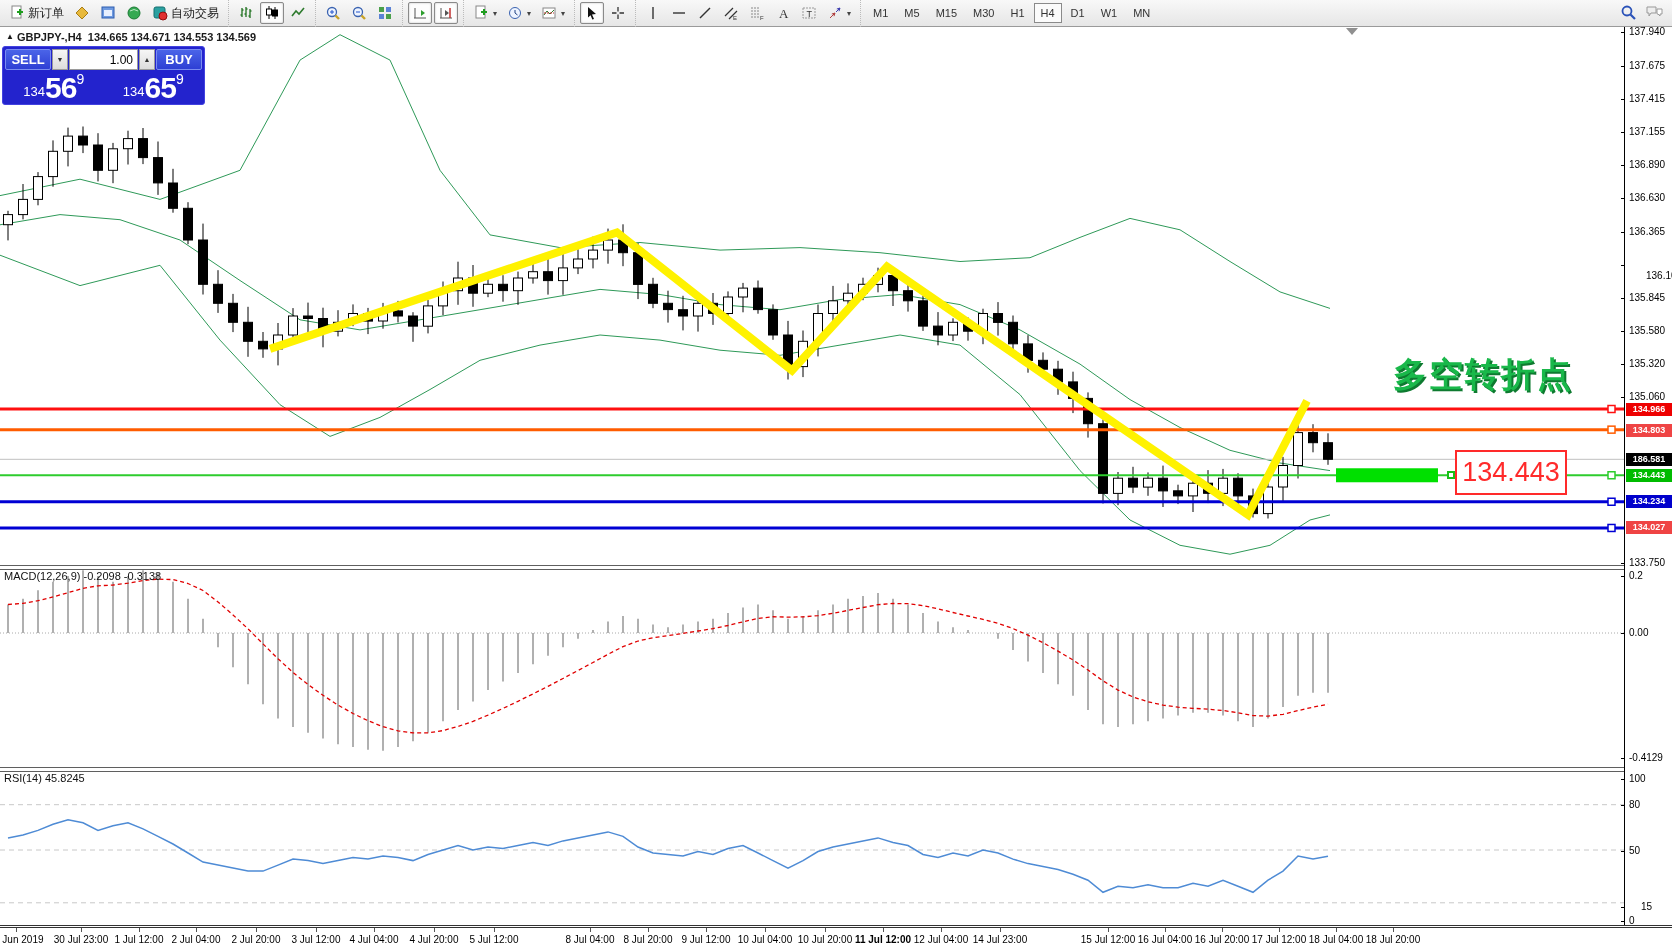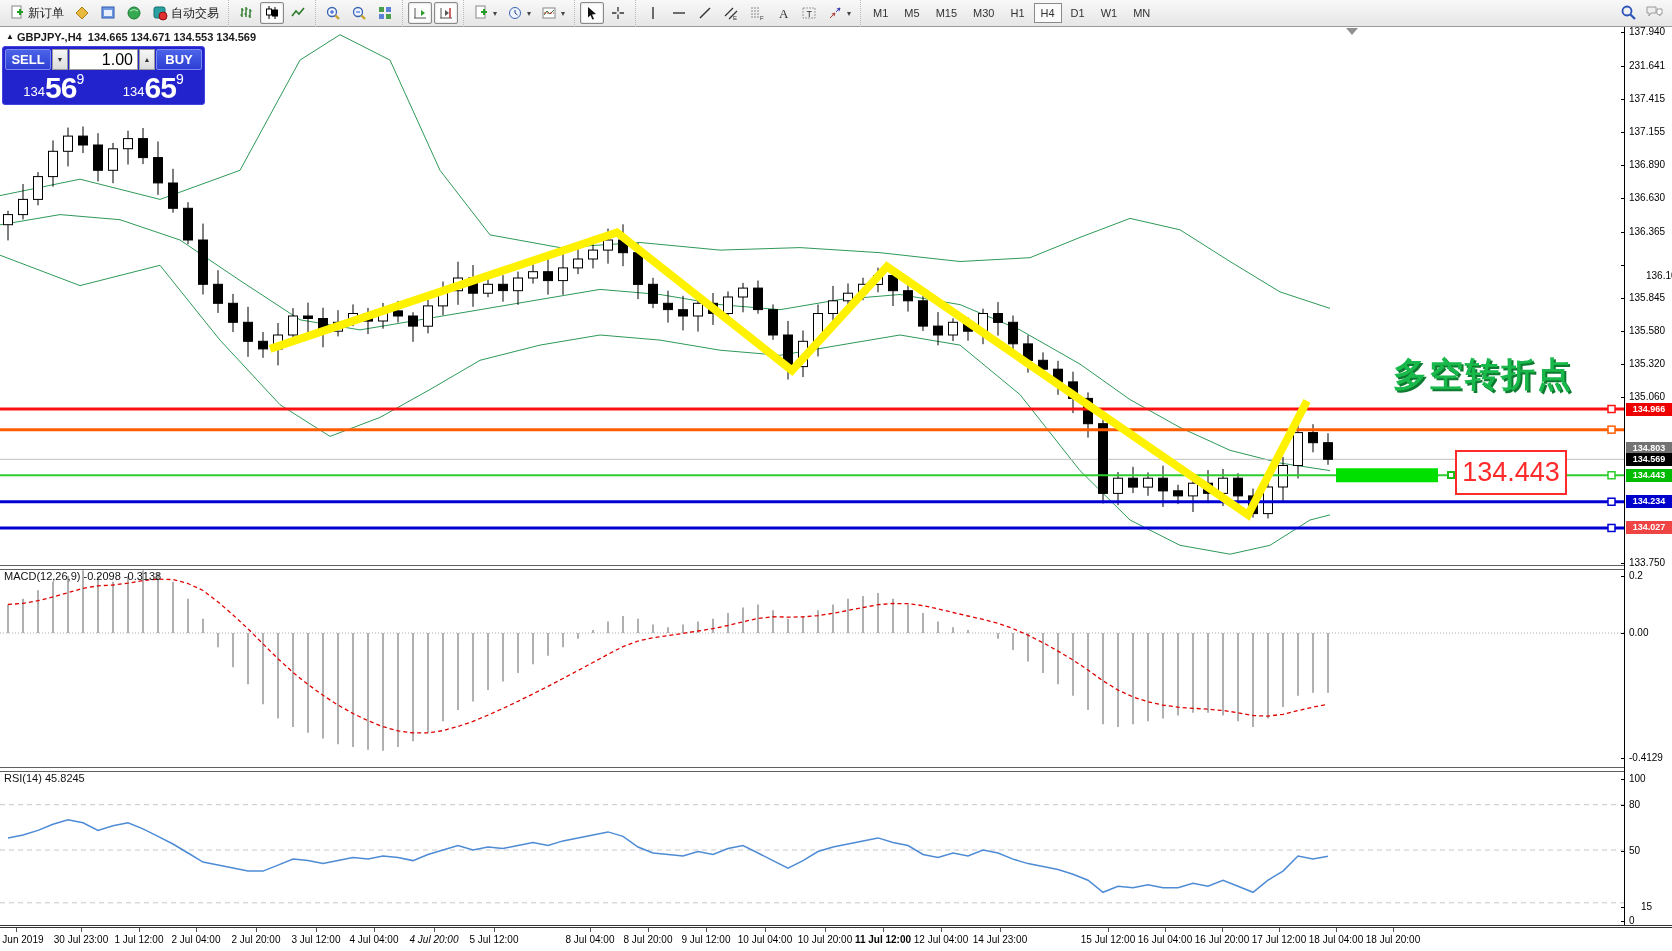--- a/index.html
+++ b/index.html
@@ -57,21 +57,21 @@
   
   #trade-panel { position:absolute; left:2px; top:46px; width:203px; height:59px;
     background:#2323cd; border:1px solid #4242e0; border-radius:3px; z-index:40;
     padding:2px; color:#fff; }
   #tp-row1 { display:flex; height:21px; gap:1px; }
   .tp-btn { flex:0 0 46px; background:linear-gradient(#4а64e8,#2e3fd4); background:linear-gradient(#4a64e8,#2e3fd4);
     border:1px solid #7a8cf0; border-radius:2px; color:#fff; font-size:13px; font-weight:bold;
     display:flex; align-items:center; justify-content:center; }
   .tp-spin { flex:0 0 16px; background:linear-gradient(#f6f6f6,#dcdcdc); border:1px solid #9a9a9a;
     color:#333; font-size:7px; display:flex; align-items:center; justify-content:center; }
-  #tp-volume { flex:1; background:#fff; color:#000; font-size:16px; text-align:right;
+  #tp-volume { flex:1; background:#fff; color:#000; font-size:12px; text-align:right;
     padding:0 4px; border:1px solid #9a9a9a; display:flex; align-items:center; justify-content:flex-end; }
   #tp-row2 { display:flex; height:33px; margin-top:1px; gap:2px; }
   .tp-price { flex:1; display:flex; align-items:flex-end; justify-content:center;
     padding-bottom:1px; background:#2323cd; }
   .tp-price .p-small { font-size:13px; line-height:22px; }
   .tp-price .p-big { font-size:30px; line-height:30px; font-weight:bold; letter-spacing:-1px; }
   .tp-price .p-sup { font-size:14px; line-height:14px; align-self:flex-start; margin-top:1px; }
 
   
   #turning-point { position:absolute; left:1393px; top:352px; font-size:34px; font-weight:bold;
@@ -683,21 +683,21 @@
         <polyline points="8,65.9 23,62.9 38,58.4 53,52.3 68,47.8 83,50.8 98,58.4 113,53.8 128,50.8 143,56.9 158,64.4 173,72.0 188,81.0 203,90.1 218,93.1 233,96.1 248,99.1 263,99.1 278,93.1 293,87.1 308,88.6 323,91.6 338,88.6 353,85.5 368,87.1 383,84.0 398,85.5 413,88.6 428,82.5 443,78.0 458,73.5 473,78.0 488,75.0 503,76.5 518,73.5 533,70.5 548,73.5 563,68.9 578,65.9 593,62.9 608,59.9 623,64.4 638,75.0 653,81.0 668,82.5 683,84.0 698,79.5 713,82.5 728,76.5 743,73.5 758,81.0 773,88.6 788,96.1 803,88.6 818,79.5 833,75.0 848,72.0 863,68.9 878,65.9 893,70.5 908,73.5 923,82.5 938,85.5 953,81.0 968,84.0 983,78.0 998,81.0 1013,87.1 1028,91.6 1043,94.6 1058,97.6 1073,102.2 1088,108.2 1103,120.3 1118,114.2 1133,115.8 1148,112.7 1163,115.8 1178,115.8 1193,111.2 1208,114.2 1223,108.2 1238,114.2 1253,120.3 1268,108.2 1283,99.1 1298,84.0 1313,87.1 1328,84.3" fill="none" stroke="#4e8bd5" stroke-width="1.5"></polyline>
       </svg>
   </div>
   <div id="rsi-label" class="ind-label">
     <span>RSI(14)</span>&nbsp;<span>45.8245</span>
   </div>
 
   <div id="axis-col">
       <div class="axis-tick" style="top: -0.8058px;">137.940</div>
       <div class="axis-tickmark" style="top: 5.1942px;"></div>
-      <div class="axis-tick" style="top: 32.7697px;">231.641</div>
+      <div class="axis-tick" style="top: 32.7697px;">137.675</div>
       <div class="axis-tickmark" style="top: 38.7697px;"></div>
       <div class="axis-tick" style="top: 65.7117px;">137.415</div>
       <div class="axis-tickmark" style="top: 71.7117px;"></div>
       <div class="axis-tick" style="top: 98.6537px;">137.155</div>
       <div class="axis-tickmark" style="top: 104.654px;"></div>
       <div class="axis-tick" style="top: 132.229px;">136.890</div>
       <div class="axis-tickmark" style="top: 138.229px;"></div>
       <div class="axis-tick" style="top: 165.171px;">136.630</div>
       <div class="axis-tickmark" style="top: 171.171px;"></div>
       <div class="axis-tick" style="top: 198.747px;">136.365</div>
@@ -708,22 +708,22 @@
       <div class="axis-tickmark" style="top: 270.631px;"></div>
       <div class="axis-tick" style="top: 298.206px;">135.580</div>
       <div class="axis-tickmark" style="top: 304.206px;"></div>
       <div class="axis-tick" style="top: 331.148px;">135.320</div>
       <div class="axis-tickmark" style="top: 337.148px;"></div>
       <div class="axis-tick" style="top: 364.09px;">135.060</div>
       <div class="axis-tickmark" style="top: 370.09px;"></div>
       <div class="axis-tick" style="top: 530.067px;">133.750</div>
       <div class="axis-tickmark" style="top: 536.067px;"></div>
       <div class="price-tag" style="background: rgb(238, 0, 0); top: 375.5px;">134.966</div>
-      <div class="price-tag" style="background: #737373; top: 415px;">134.803</div>
-      <div class="price-tag" style="background: rgb(0, 0, 0); top: 425.8px;">134.569</div>
+      <div class="price-tag" style="background: #ef4444; top: 397px;">134.803</div>
+      <div class="price-tag" style="background: rgb(0, 0, 0); top: 425.8px;">186.581</div>
       <div class="price-tag" style="background: rgb(0, 187, 0); top: 441.764px;">134.443</div>
       <div class="price-tag" style="background: rgb(0, 0, 204); top: 468.244px;">134.234</div>
       <div class="price-tag" style="background: #ef4444; top: 494.471px;">134.027</div>
       <div class="axis-tick" style="top: 543px;">0.2</div>
       <div class="axis-tickmark" style="top: 549px;"></div>
       <div class="axis-tick" style="top: 600px;">0.00</div>
       <div class="axis-tickmark" style="top: 606px;"></div>
       <div class="axis-tick" style="top: 725px;">-0.4129</div>
       <div class="axis-tickmark" style="top: 731px;"></div>
       <div class="axis-tick" style="top: 746px;">100</div>
@@ -745,21 +745,21 @@
       <div class="time-label" style="left: 139px;">1 Jul 12:00</div>
       <div class="time-tick" style="left: 139px;"></div>
       <div class="time-label" style="left: 196px;">2 Jul 04:00</div>
       <div class="time-tick" style="left: 196px;"></div>
       <div class="time-label" style="left: 256px;">2 Jul 20:00</div>
       <div class="time-tick" style="left: 256px;"></div>
       <div class="time-label" style="left: 316px;">3 Jul 12:00</div>
       <div class="time-tick" style="left: 316px;"></div>
       <div class="time-label" style="left: 374px;">4 Jul 04:00</div>
       <div class="time-tick" style="left: 374px;"></div>
-      <div class="time-label" style="left: 434px; font-style: italic;">4 Jul 20:00</div>
+      <div class="time-label" style="left: 434px;">4 Jul 20:00</div>
       <div class="time-tick" style="left: 434px;"></div>
       <div class="time-label" style="left: 494px;">5 Jul 12:00</div>
       <div class="time-tick" style="left: 494px;"></div>
       <div class="time-label" style="left: 590px;">8 Jul 04:00</div>
       <div class="time-tick" style="left: 590px;"></div>
       <div class="time-label" style="left: 648px;">8 Jul 20:00</div>
       <div class="time-tick" style="left: 648px;"></div>
       <div class="time-label" style="left: 706px;">9 Jul 12:00</div>
       <div class="time-tick" style="left: 706px;"></div>
       <div class="time-label" style="left: 765px;">10 Jul 04:00</div>

